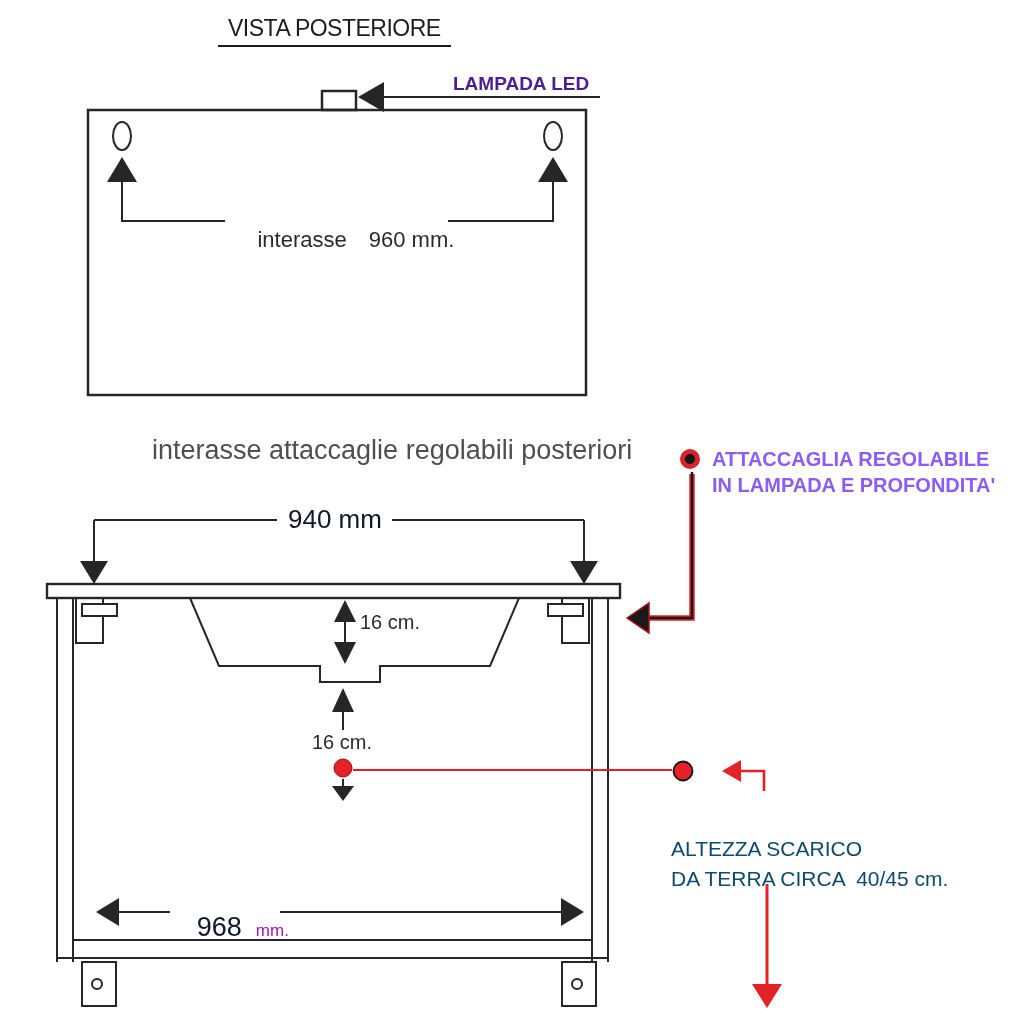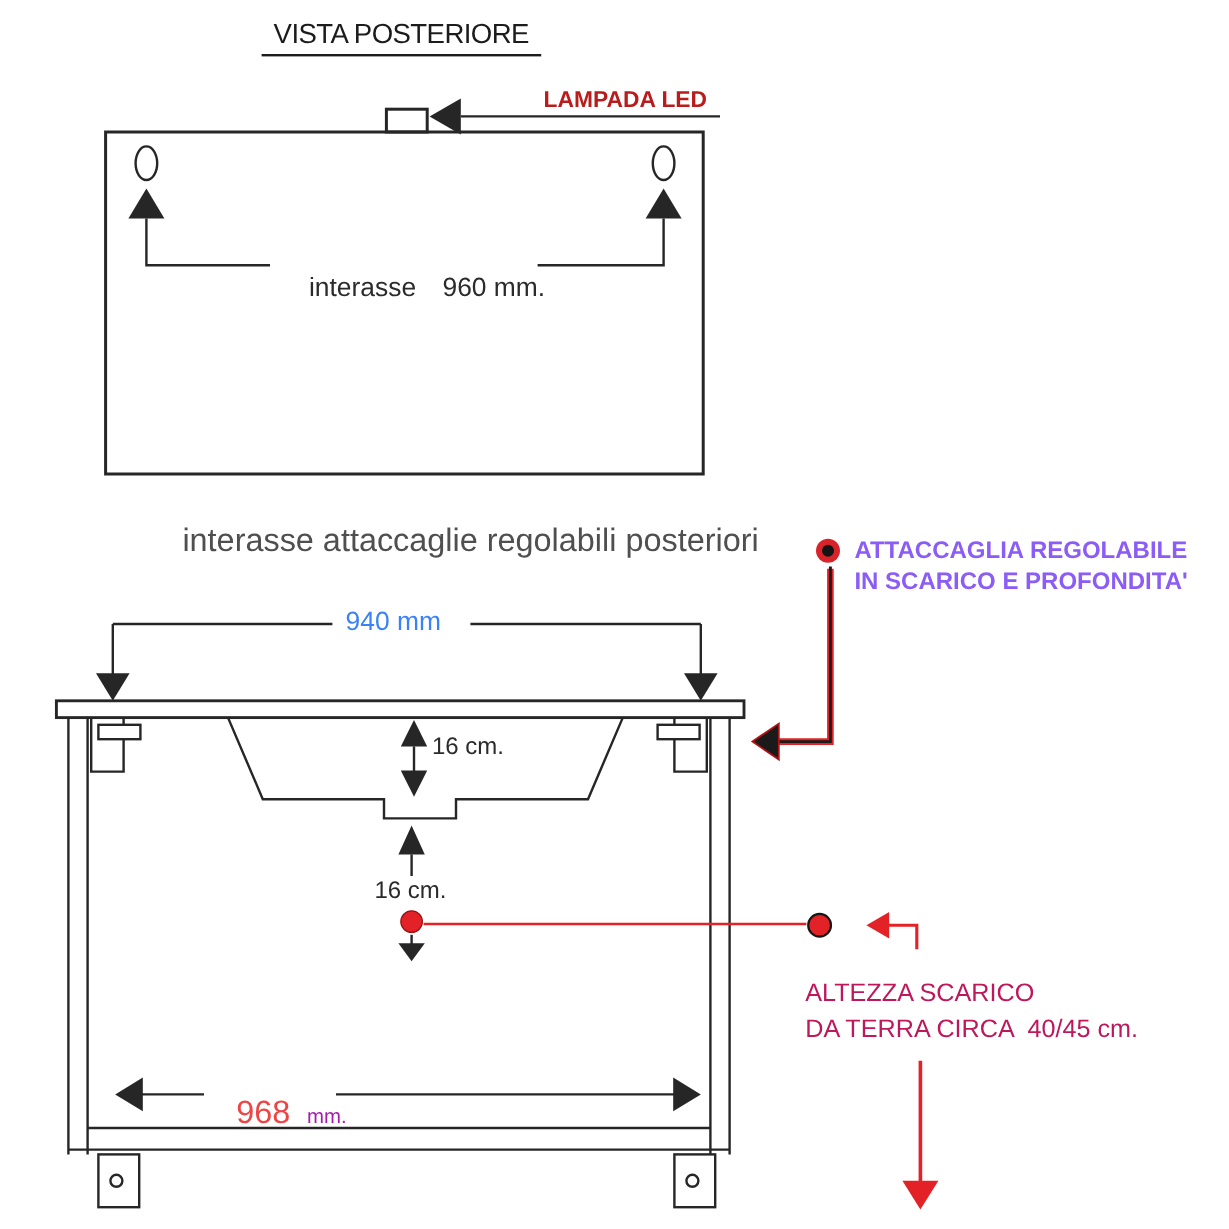--- a/index.html
+++ b/index.html
@@ -6,30 +6,30 @@
   #canvas{
     position:relative;width:1024px;height:1024px;background:#ffffff;
     font-family:"Liberation Sans", sans-serif;color:#262626;overflow:hidden;
   }
   .abs{position:absolute;}
   .lbl{white-space:pre;line-height:1.05;}
   #title{
     font-size:23px;letter-spacing:-0.5px;color:#1c1c1c;
     border-bottom:2px solid #1c1c1c;padding:0 10px 5px 10px;
   }
-  #lampada-label{font-size:19px;font-weight:bold;color:#b91c1c;}
+  #lampada-label{font-size:19px;font-weight:bold;color:#4c1d95;}
   .dim-text{font-size:22px;color:#2b2b2b;}
   #interasse840 .gap{display:inline-block;width:22px;}
   #caption{font-size:27px;color:#4f4f4f;}
   .legend-text{font-size:20px;font-weight:bold;color:#8b5cf6;line-height:1.3;}
-  #dim940{font-size:22px;color:#3b82f6;}
+  #dim940{font-size:26px;color:#0f172a;}
   .cm-label{font-size:20px;color:#2b2b2b;text-align:center;}
-  #dim968 .big{font-size:27px;color:#ef4444;}
+  #dim968 .big{font-size:27px;color:#0f172a;}
   #dim968 .small{font-size:17px;color:#a21caf;margin-left:14px;}
-  .red-note{font-size:21px;color:#be185d;line-height:1.42;}
+  .red-note{font-size:21px;color:#0c4a6e;line-height:1.42;margin-top:21px;}
   svg{position:absolute;left:0;top:0;}
 </style>
 </head>
 <body>
 
 <div id="canvas">
 
   <svg width="1024" height="1024" viewBox="0 0 1024 1024">
     <g stroke="#262626" stroke-width="2" fill="none">
 
@@ -141,21 +141,21 @@
 
   <div id="lampada-label" class="abs lbl" style="left:453px;top:74px;">LAMPADA LED</div>
 
   <div id="interasse840" class="abs lbl dim-text" style="left:233px;top:205px;">
     <span>interasse</span><span class="gap"></span><span>960 mm.</span>
   </div>
 
   <div id="caption" class="abs lbl" style="left:152px;top:436px;">interasse attaccaglie regolabili posteriori</div>
 
   <div class="abs lbl legend-text" style="left:712px;top:446px;">ATTACCAGLIA REGOLABILE</div>
-  <div class="abs lbl legend-text" style="left:712px;top:472px;">IN SCARICO E PROFONDITA'</div>
+  <div class="abs lbl legend-text" style="left:712px;top:472px;">IN LAMPADA E PROFONDITA'</div>
 
   <div id="dim940" class="abs lbl" style="left:288px;top:506px;">940 mm</div>
 
   <div class="abs lbl cm-label" style="left:360px;top:612px;">16 cm.</div>
 
   <div class="abs lbl cm-label" style="left:312px;top:732px;">16 cm.</div>
 
   <div id="dim968" class="abs lbl" style="left:179px;top:896px;">
     <span class="big">968</span><span class="small">mm.</span>
   </div>

